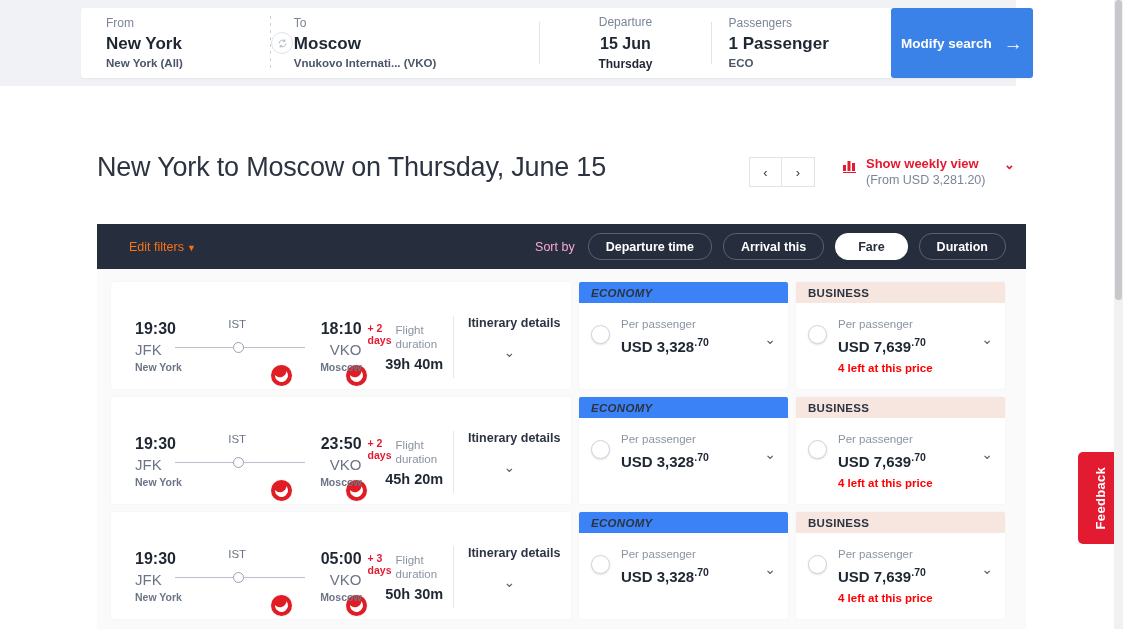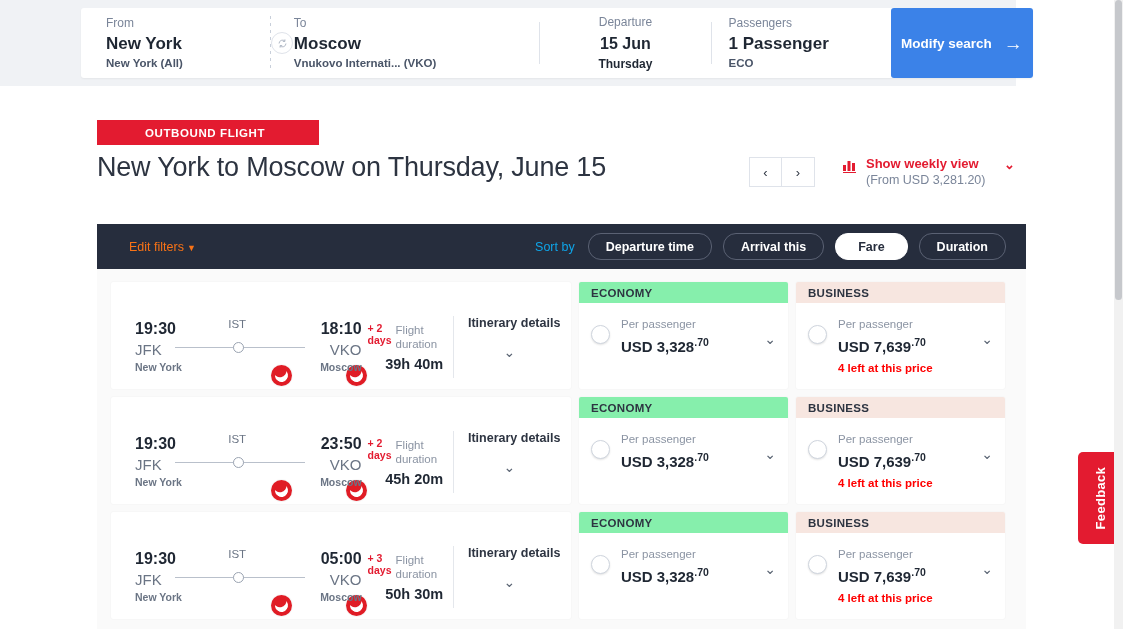--- a/index.html
+++ b/index.html
@@ -82,21 +82,21 @@
     position:absolute; left:97px; top:224px; width:929px; height:405px;
     background:#fafafa; overflow:hidden;
   }
   .sortbar {
     height:45px; background:#262d3d; display:flex; align-items:center;
     padding:0 20px 0 32px;
   }
   .editfilters { font-size:12.5px; color:#f97316; cursor:pointer; }
   .editfilters .caret { font-size:9px; margin-left:3px; }
   .sort-right { margin-left:auto; display:flex; align-items:center; gap:11px; }
-  .sortby-lbl { font-size:12.5px; color:#0ea5e9; margin-right:2px; }
+  .sortby-lbl { font-size:12.5px; color:#f9a8d4; margin-right:2px; }
   .sortbtn {
     height:27px; padding:0 17px; border:1px solid #5a6173; border-radius:13px;
     background:transparent; color:#ffffff; font-size:12.5px; font-weight:bold;
     cursor:pointer; font-family:"Liberation Sans",sans-serif;
   }
   .sortbtn.active { background:#ffffff; color:#262d3d; border-color:#ffffff; padding:0 22px;}
 
   .rows { padding:13px 14px 0 14px; }
   .row { display:flex; gap:8px; margin-bottom:8px; }
 
@@ -135,21 +135,21 @@
   .durlbl { font-size:11.5px; color:#8b94a3; margin-left:28px; line-height:14px;}
   .durval { font-size:14.5px; font-weight:bold; color:#1f2733; text-align:center; margin-top:5px; margin-left:8px;}
   .itin { width:126px; border-left:1px solid #e4e7ec; height:62px; padding-left:14px; padding-top:0;}
   .itin-t { font-size:12.5px; font-weight:bold; color:#2d3441; }
   .itin-chev { text-align:center; margin-top:14px; color:#5a6473; font-size:14px; margin-right:20px;}
 
   
   .fare { width:209px; border-radius:2px; overflow:hidden; box-shadow:0 0 2px rgba(0,0,0,0.06); background:#fff; }
   .fare-hd { height:21px; display:flex; align-items:center; padding-left:12px;
              font-size:11.5px; font-weight:bold; color:#2d3441; letter-spacing:0.3px;}
-  .fare-hd.eco { background:#86efac; }
+  .fare-hd.eco { background:#3b82f6;font-style:italic; }
   .fare-hd.bus { background:#f7e6e0; }
   .fare-bd { height:86px; display:flex; padding:14px 10px 0 12px; position:relative; }
   .radio { width:19px; height:19px; border-radius:50%; border:1px solid #cfd5de; background:#fff;
            box-shadow:0 1px 2px rgba(0,0,0,0.12); flex:none; margin-top:8px; cursor:pointer;}
   .fare-txt { margin-left:11px; }
   .pp { font-size:11.5px; color:#8b94a3; line-height:15px;}
   .price { font-size:15px; font-weight:bold; color:#1f2733; line-height:21px; }
   .price .cur { margin-right:4px; }
   .price .cents { font-size:10.5px; vertical-align:super; }
   .left { font-size:11.5px; font-weight:bold; color:#ff0000; margin-top:5px; }
@@ -220,21 +220,20 @@
     </div>
 
     <div class="swapbtn">
       <svg width="11" height="11" viewBox="0 0 16 16">
         <path d="M3 8a5 5 0 0 1 8.5-3.5M13 8a5 5 0 0 1-8.5 3.5" fill="none" stroke="#aab3c0" stroke-width="1.3"></path>
         <path d="M11.5 2v3h-3M4.5 14v-3h3" fill="none" stroke="#aab3c0" stroke-width="1.3"></path>
       </svg>
     </div>
   </div>
 
-  <div class="badge">OUTBOUND FLIGHT</div>
   <div class="headline">New York to Moscow on Thursday, June 15</div>
 
   <div class="navwrap">
     <button class="navbtn">‹</button>
     <button class="navbtn">›</button>
   </div>
 
   <div class="weekly">
     <span class="chart-ico">
       <svg width="15" height="14" viewBox="0 0 15 14">

